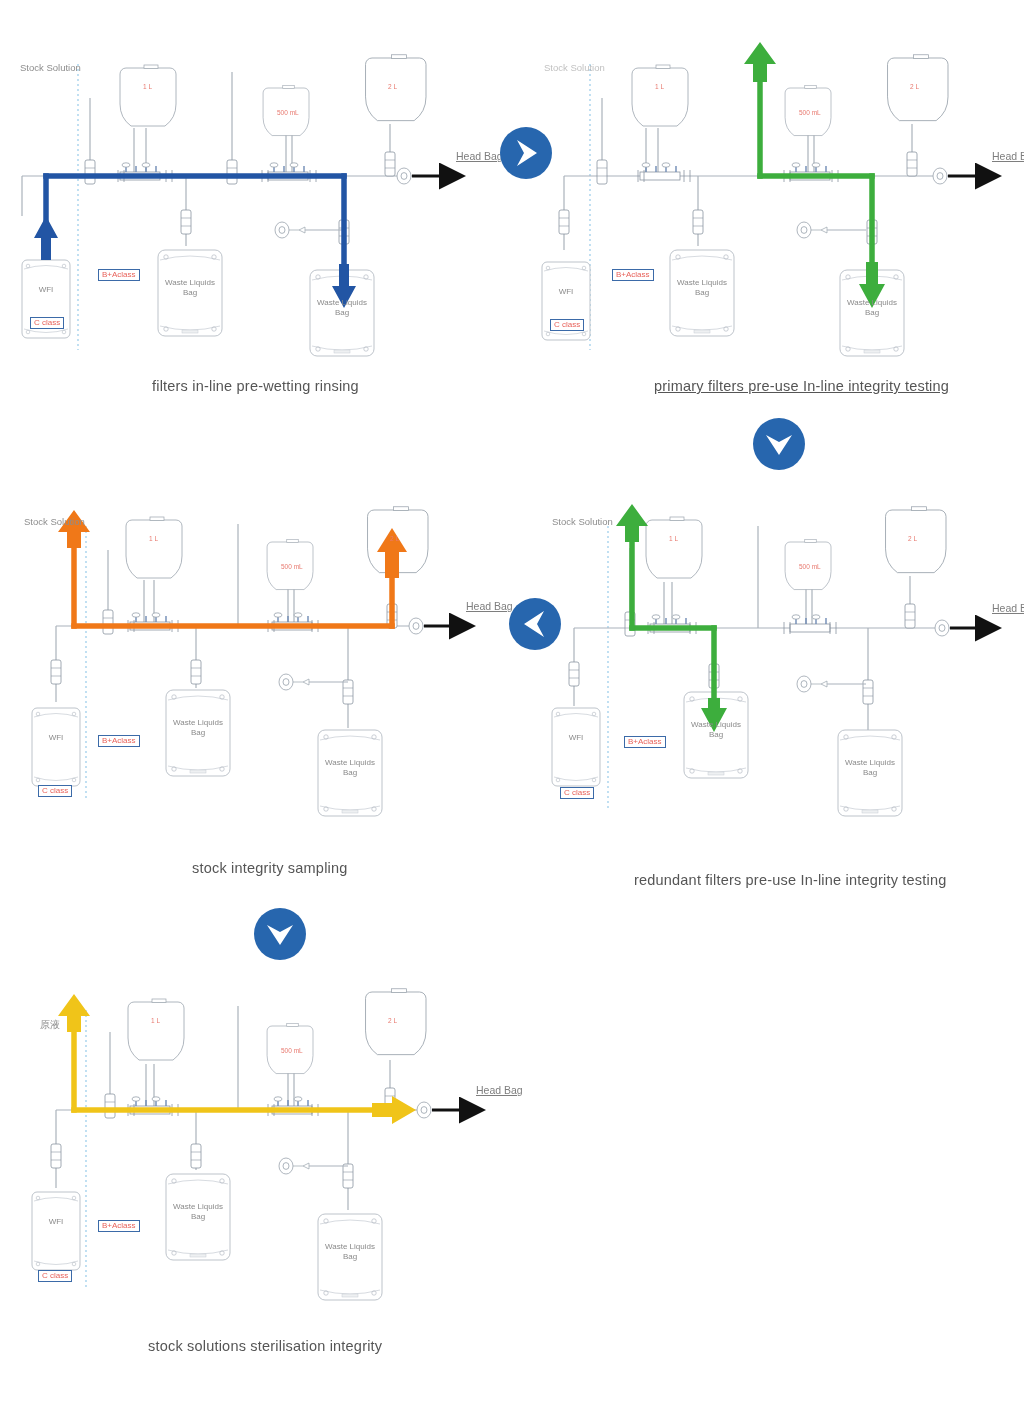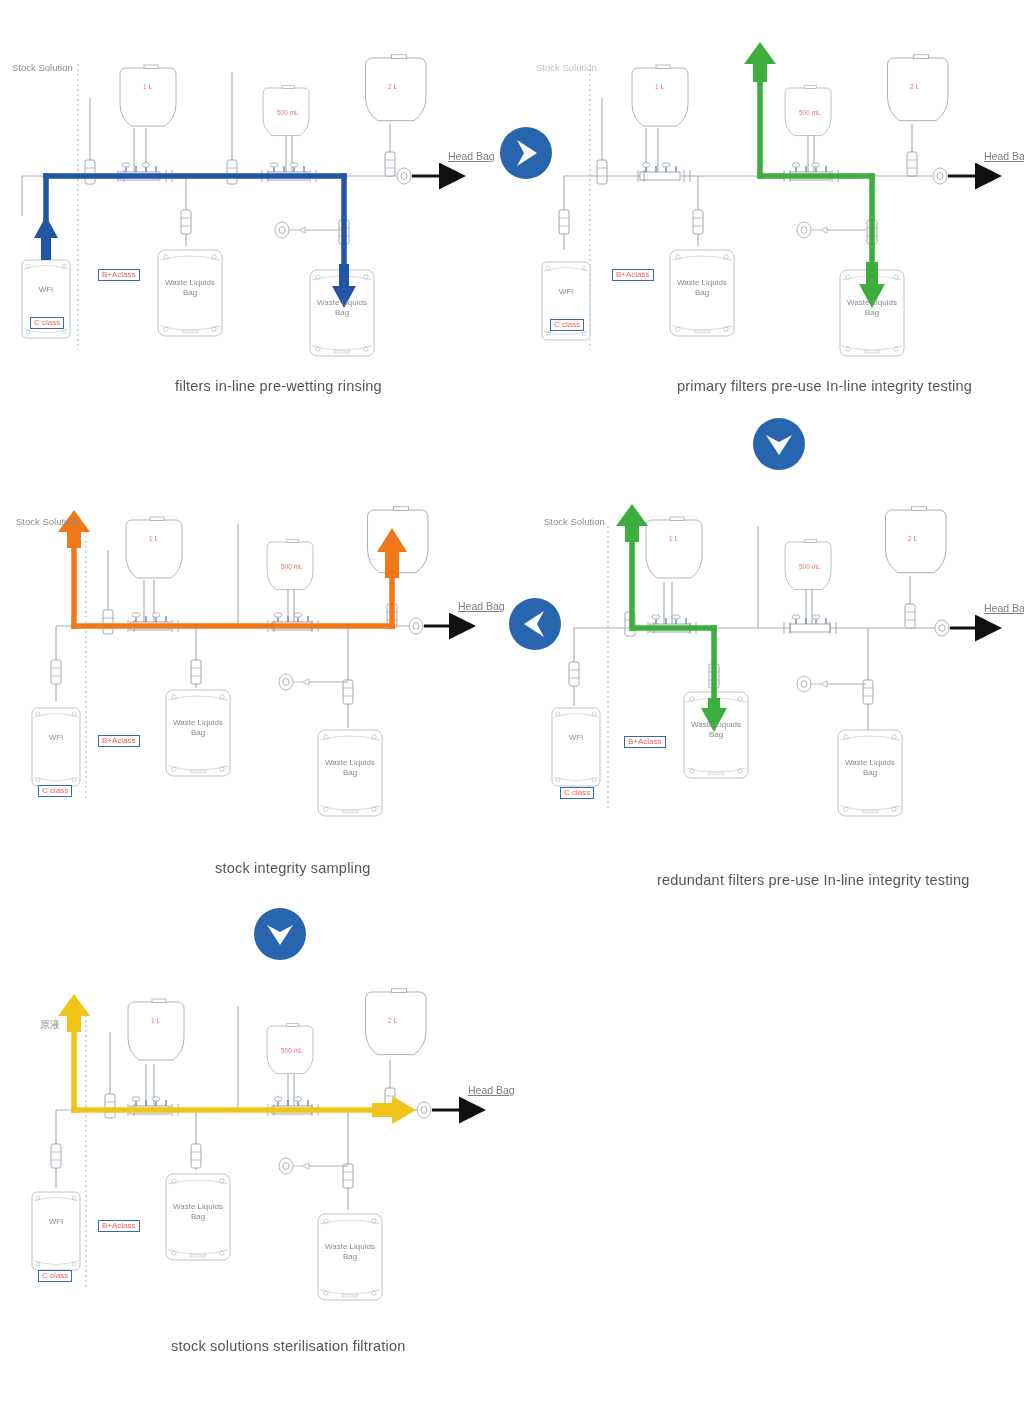--- a/index.html
+++ b/index.html
@@ -1,24 +1,24 @@
 <!DOCTYPE html>
 <html><head>
 <meta charset="utf-8">
 <style>
   html,body{margin:0;padding:0;background:#ffffff;}
   body{width:1024px;height:1409px;position:relative;
        font-family:"Liberation Sans","DejaVu Sans",sans-serif;
        color:#5a5a5a;overflow:hidden;}
   .panel{position:absolute;}
   .stage{position:absolute;left:0;top:0;width:100%;height:100%;}
-  .caption{position:absolute;font-size:14.5px;color:#555;letter-spacing:.2px;white-space:nowrap;margin-left:23px;}
+  .caption{position:absolute;font-size:14.5px;color:#555;letter-spacing:.2px;white-space:nowrap;}
   .conn{position:absolute;width:52px;height:52px;border-radius:50%;background:#2766AE;}
   .conn svg{display:block;width:52px;height:52px;}
-  .lbl{position:absolute;white-space:nowrap;}
+  .lbl{position:absolute;white-space:nowrap;margin-left:8px;}
   .lbl-grey{color:#8d8d8d;font-size:9.5px;}
   .lbl-head{color:#7e7e7e;font-size:10.5px;text-decoration:underline;}
   .cls-box{position:absolute;border:1px solid #3b6aa8;color:#e8625a;
            font-size:8px;padding:1px 3px;background:#fff;white-space:nowrap;line-height:1.05;}
   .bagtxt{position:absolute;color:#8a8a8a;font-size:8px;text-align:center;line-height:1.25;white-space:nowrap;}
   .voltxt{position:absolute;color:#e8796f;font-size:6.5px;white-space:nowrap;}
   .cn{position:absolute;color:#8d8d8d;font-size:10px;white-space:nowrap;}
 </style>
 </head>
 <body>
@@ -266,21 +266,21 @@
   <div class="lbl lbl-grey" style="left:24px;top:42px;opacity:.55;">Stock Solution</div>
   <div class="lbl lbl-head" style="left:472px;top:130px;">Head Bag</div>
   <div class="cls-box" style="left:100px;top:249px;">B+Aclass</div>
   <div class="cls-box" style="left:38px;top:299px;">C class</div>
   <div class="bagtxt" style="left:30px;top:267px;width:48px;">WFI</div>
   <div class="bagtxt" style="left:158px;top:258px;width:64px;white-space:normal;">Waste Liquids Bag</div>
   <div class="bagtxt" style="left:328px;top:278px;width:64px;white-space:normal;">Waste Liquids Bag</div>
   <div class="voltxt" style="left:143px;top:63px;">1 L</div>
   <div class="voltxt" style="left:287px;top:89px;">500 mL</div>
   <div class="voltxt" style="left:398px;top:63px;">2 L</div>
-  <div class="caption" style="left:142px;top:358px;">primary filters pre-use In-line integrity testing</div>
+  <div class="caption" style="left:142px;top:358px;text-decoration:underline;">primary filters pre-use In-line integrity testing</div>
 </div>
 
 <div class="conn" style="left:500px;top:127px;">
   <svg viewBox="0 0 52 52">
     <path d="M17,13 L37,26 L17,39 L24,26 Z" fill="#fff"></path>
   </svg>
 </div>
 
 <div class="conn" style="left:753px;top:418px;">
   <svg viewBox="0 0 52 52">
@@ -589,14 +589,14 @@
   <div class="cn" style="left:40px;top:48px;">原液</div>
   <div class="lbl lbl-head" style="left:468px;top:114px;">Head Bag</div>
   <div class="cls-box" style="left:98px;top:250px;">B+Aclass</div>
   <div class="cls-box" style="left:38px;top:300px;">C class</div>
   <div class="bagtxt" style="left:32px;top:247px;width:48px;">WFI</div>
   <div class="bagtxt" style="left:166px;top:232px;width:64px;white-space:normal;">Waste Liquids Bag</div>
   <div class="bagtxt" style="left:318px;top:272px;width:64px;white-space:normal;">Waste Liquids Bag</div>
   <div class="voltxt" style="left:151px;top:47px;">1 L</div>
   <div class="voltxt" style="left:281px;top:77px;">500 mL</div>
   <div class="voltxt" style="left:388px;top:47px;">2 L</div>
-  <div class="caption" style="left:148px;top:368px;">stock solutions sterilisation filtration</div>
+  <div class="caption" style="left:148px;top:368px;">stock solutions sterilisation integrity</div>
 </div>
 
 </body></html>

